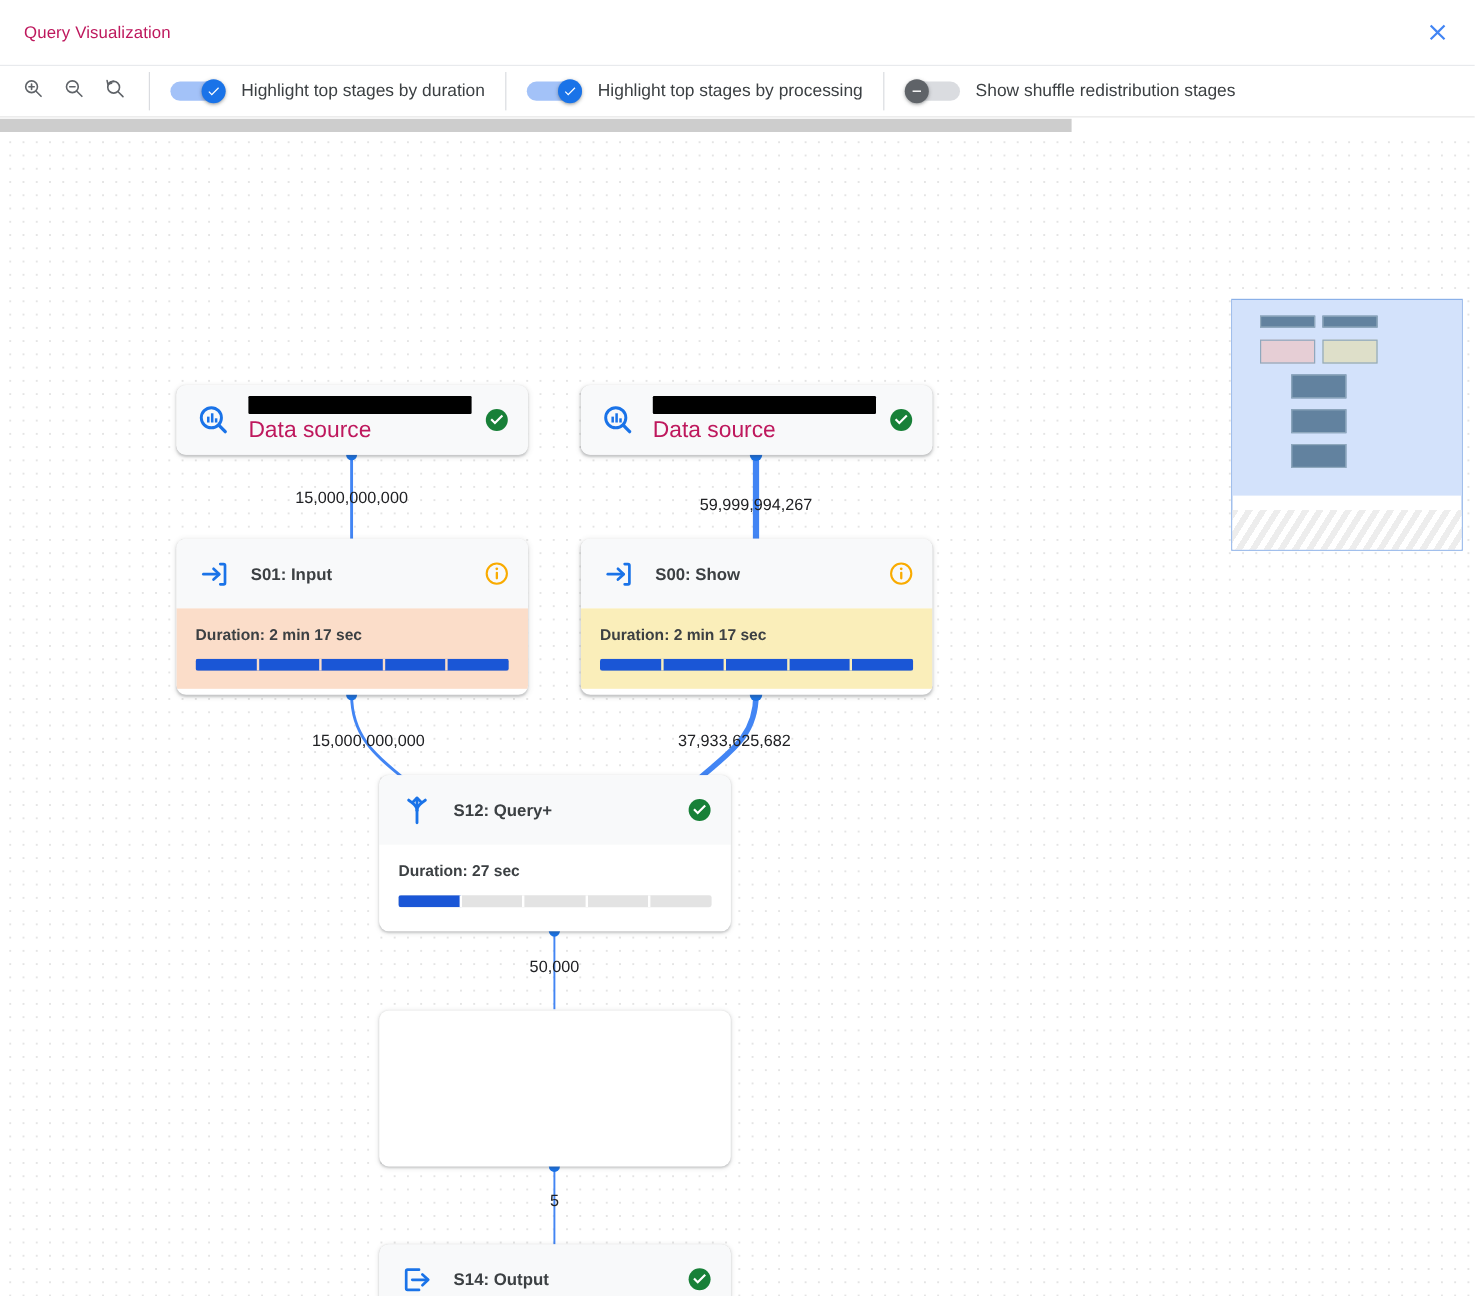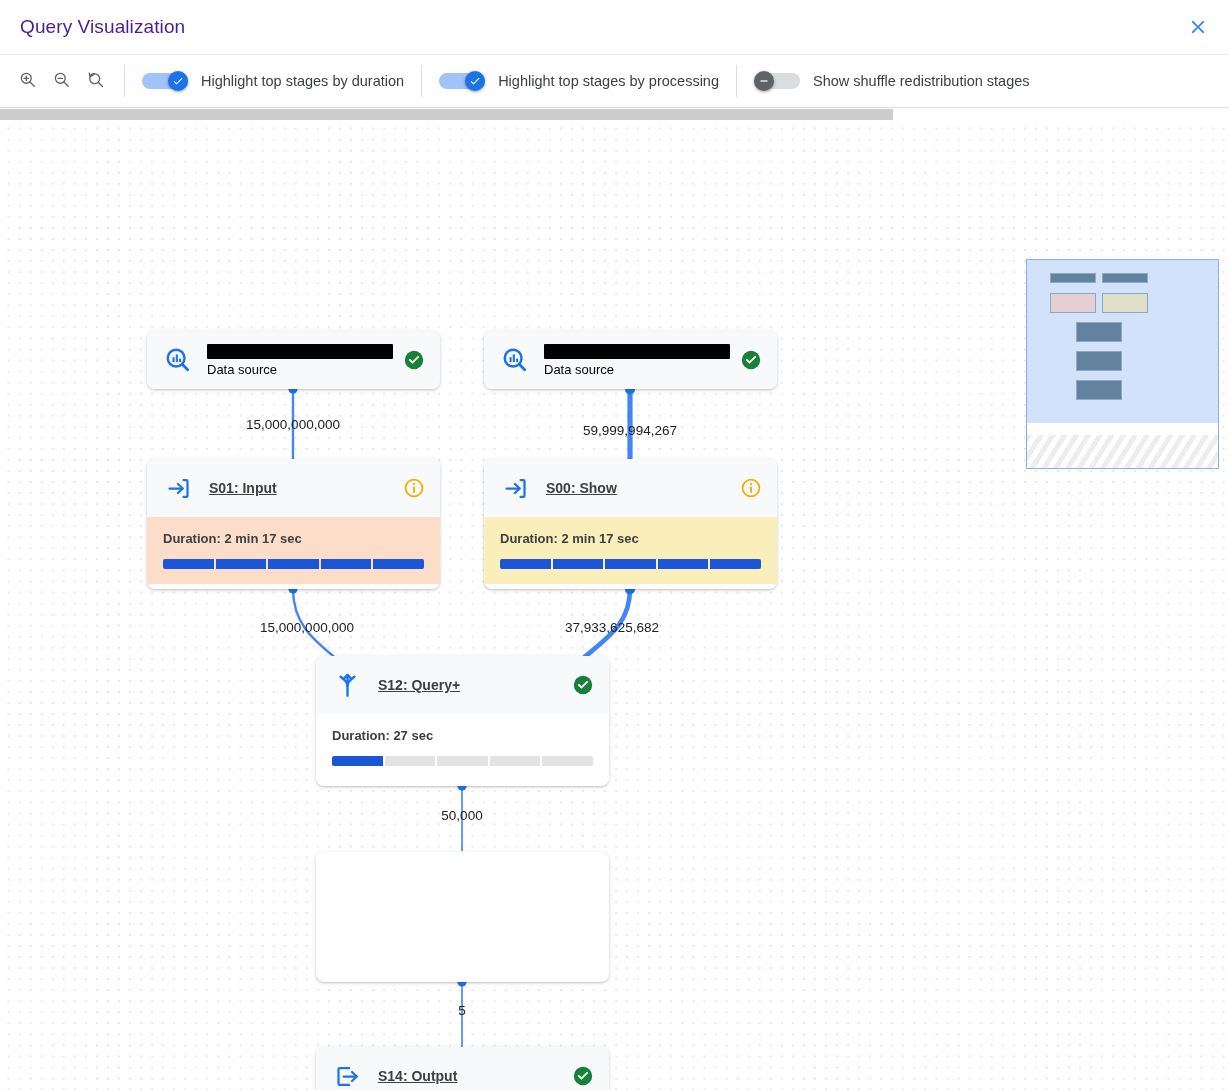--- a/index.html
+++ b/index.html
@@ -15,38 +15,38 @@
   
   .header {
     position: relative;
     height: 54px;
     background: #ffffff;
     display: flex;
     align-items: center;
   }
   .header-title {
     margin-left: 20px;
-    font-size: 19px;
-    color: #4c1d95;
+    font-size: 14px;
+    color: #be185d;
     letter-spacing: 0.1px;
   }
   .close-btn {
     position: absolute;
     right: 12px; top: 8px;
     width: 38px; height: 38px;
     display: flex; align-items: center; justify-content: center;
     cursor: pointer;
     border-radius: 50%;
   }
   .close-btn svg { display: block; }
 
   
   .toolbar {
     position: relative;
-    height: 54px;
+    height: 44px;
     display: flex;
     align-items: center;
     border-top: 1px solid #e8eaed;
     border-bottom: 1px solid #e0e0e0;
     background: #fff;
   }
   .zoom-group {
     display: flex;
     align-items: center;
     padding: 0 12px 0 10px;
@@ -153,21 +153,20 @@
     width: 30px; height: 30px;
     flex: 0 0 auto;
     display: flex; align-items: center; justify-content: center;
   }
   .node-title {
     flex: 1 1 auto;
     margin-left: 16px;
     font-size: 14px;
     font-weight: bold;
     color: #3c4043;
-    text-decoration: underline;
   }
   .node-status {
     width: 24px; height: 24px;
     flex: 0 0 auto;
     display: flex; align-items: center; justify-content: center;
   }
 
   
   .ds-node .node-head {
     height: 100%;
@@ -181,22 +180,22 @@
     flex-direction: column;
     justify-content: center;
   }
   .ds-redacted {
     height: 15px;
     background: #000000;
     border-radius: 1px;
   }
   .ds-label {
     margin-top: 3px;
-    font-size: 13px;
-    color: #000000;
+    font-size: 19px;
+    color: #be185d;
   }
 
   
   .node-body {
     padding: 14px 16px 15px 16px;
     background: #ffffff;
   }
   .node-body.peach { background: #fbddc9; }
   .node-body.yellow { background: #faeeba; }
   .duration-text {

